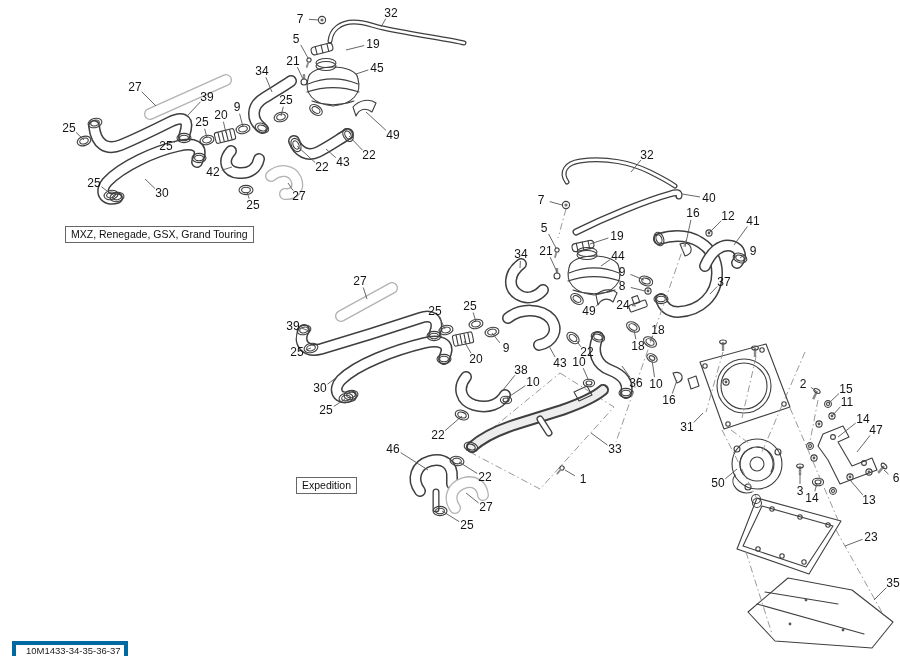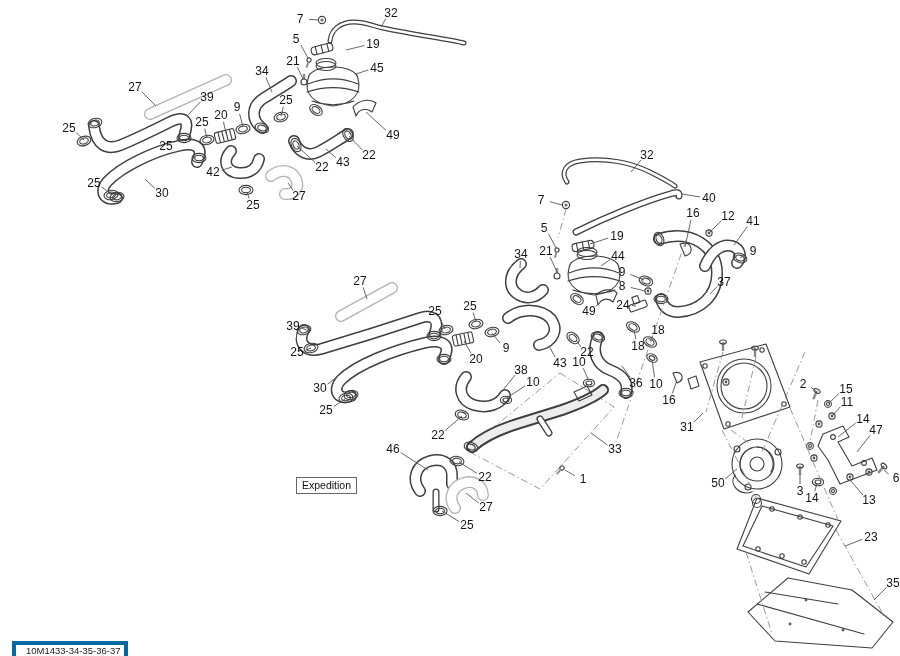--- a/index.html
+++ b/index.html
@@ -513,15 +513,16 @@
         <text x="896" y="478" class="callout" text-anchor="middle" dominant-baseline="central">6</text>
         <text x="800" y="491" class="callout" text-anchor="middle" dominant-baseline="central">3</text>
         <text x="812" y="498" class="callout" text-anchor="middle" dominant-baseline="central">14</text>
         <text x="869" y="500" class="callout" text-anchor="middle" dominant-baseline="central">13</text>
         <text x="718" y="483" class="callout" text-anchor="middle" dominant-baseline="central">50</text>
         <text x="871" y="537" class="callout" text-anchor="middle" dominant-baseline="central">23</text>
         <text x="893" y="583" class="callout" text-anchor="middle" dominant-baseline="central">35</text>
       </g>
 </svg>
 
+<div class="part-label" style="left:65px;top:226px;">MXZ, Renegade, GSX, Grand Touring</div>
 <div class="part-label" style="left:296px;top:477px;">Expedition</div>
 <div class="doc-code" style="left:12px;top:641px;">10M1433-34-35-36-37</div>
 </div>
 
 </body></html>

